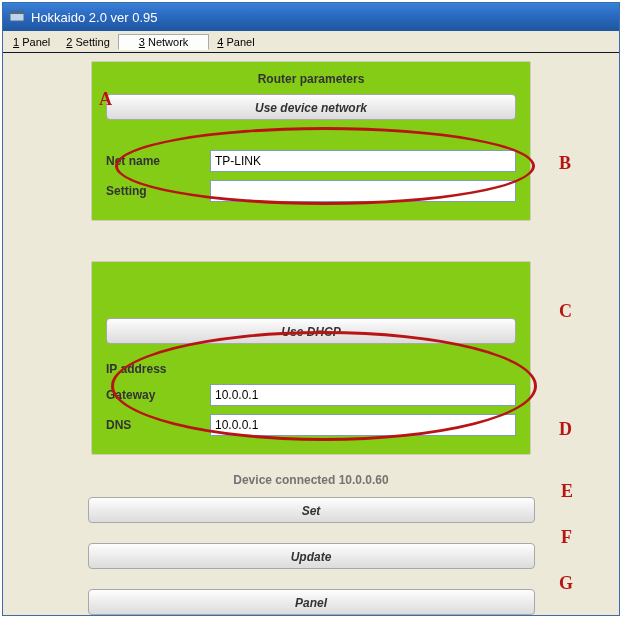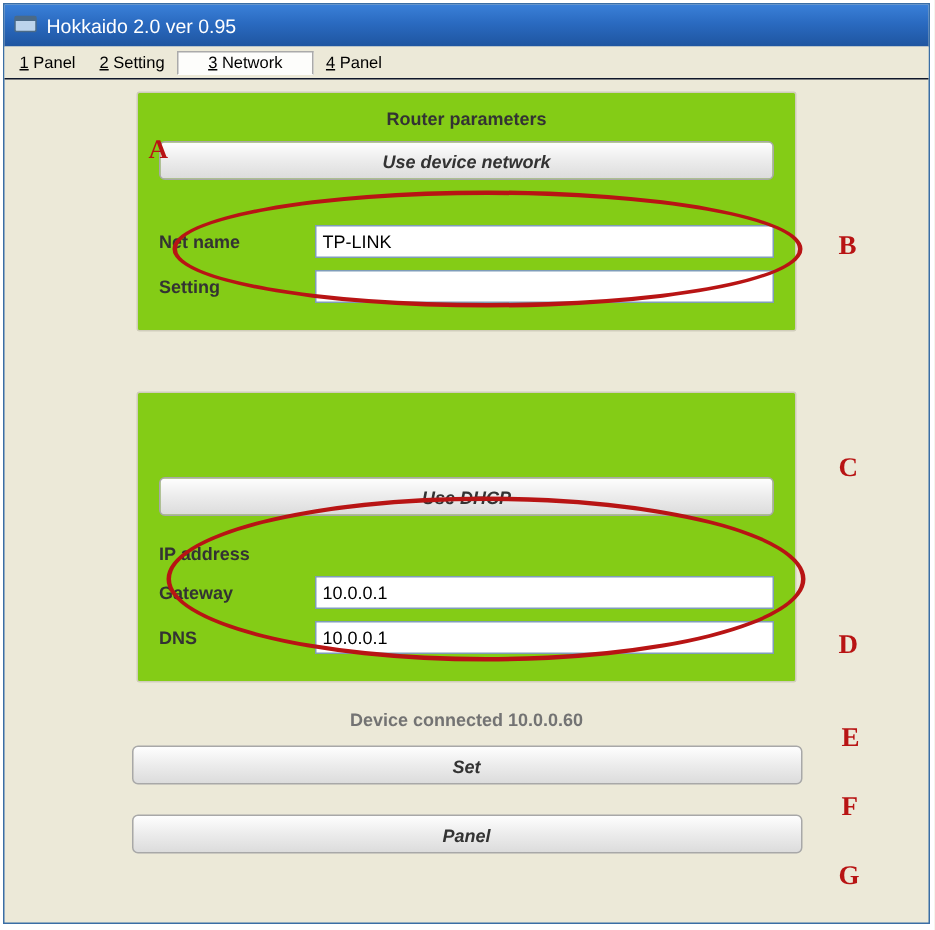--- a/index.html
+++ b/index.html
@@ -192,20 +192,21 @@
       </div>
       <div class="form-row">
         <span class="form-label">DNS</span>
         <input class="form-input" value="10.0.0.1" style="">
       </div>
     </div>
 
     <div class="status-text">Device connected 10.0.0.60</div>
 
     <button class="big-button action-button">Set</button>
+    <button class="big-button action-button">Update</button>
     <button class="big-button action-button" style="margin-bottom:4px;">Panel</button>
 
     <div class="overlay">
       <span class="ann" style="left:96px; top:36px;">A</span>
       <div class="ellipse" style="left:112px; top:74px; width:420px; height:78px;"></div>
       <span class="ann" style="left:556px; top:100px;">B</span>
 
       <span class="ann" style="left:556px; top:248px;">C</span>
       <div class="ellipse" style="left:108px; top:278px; width:426px; height:110px;"></div>
       <span class="ann" style="left:556px; top:366px;">D</span>

